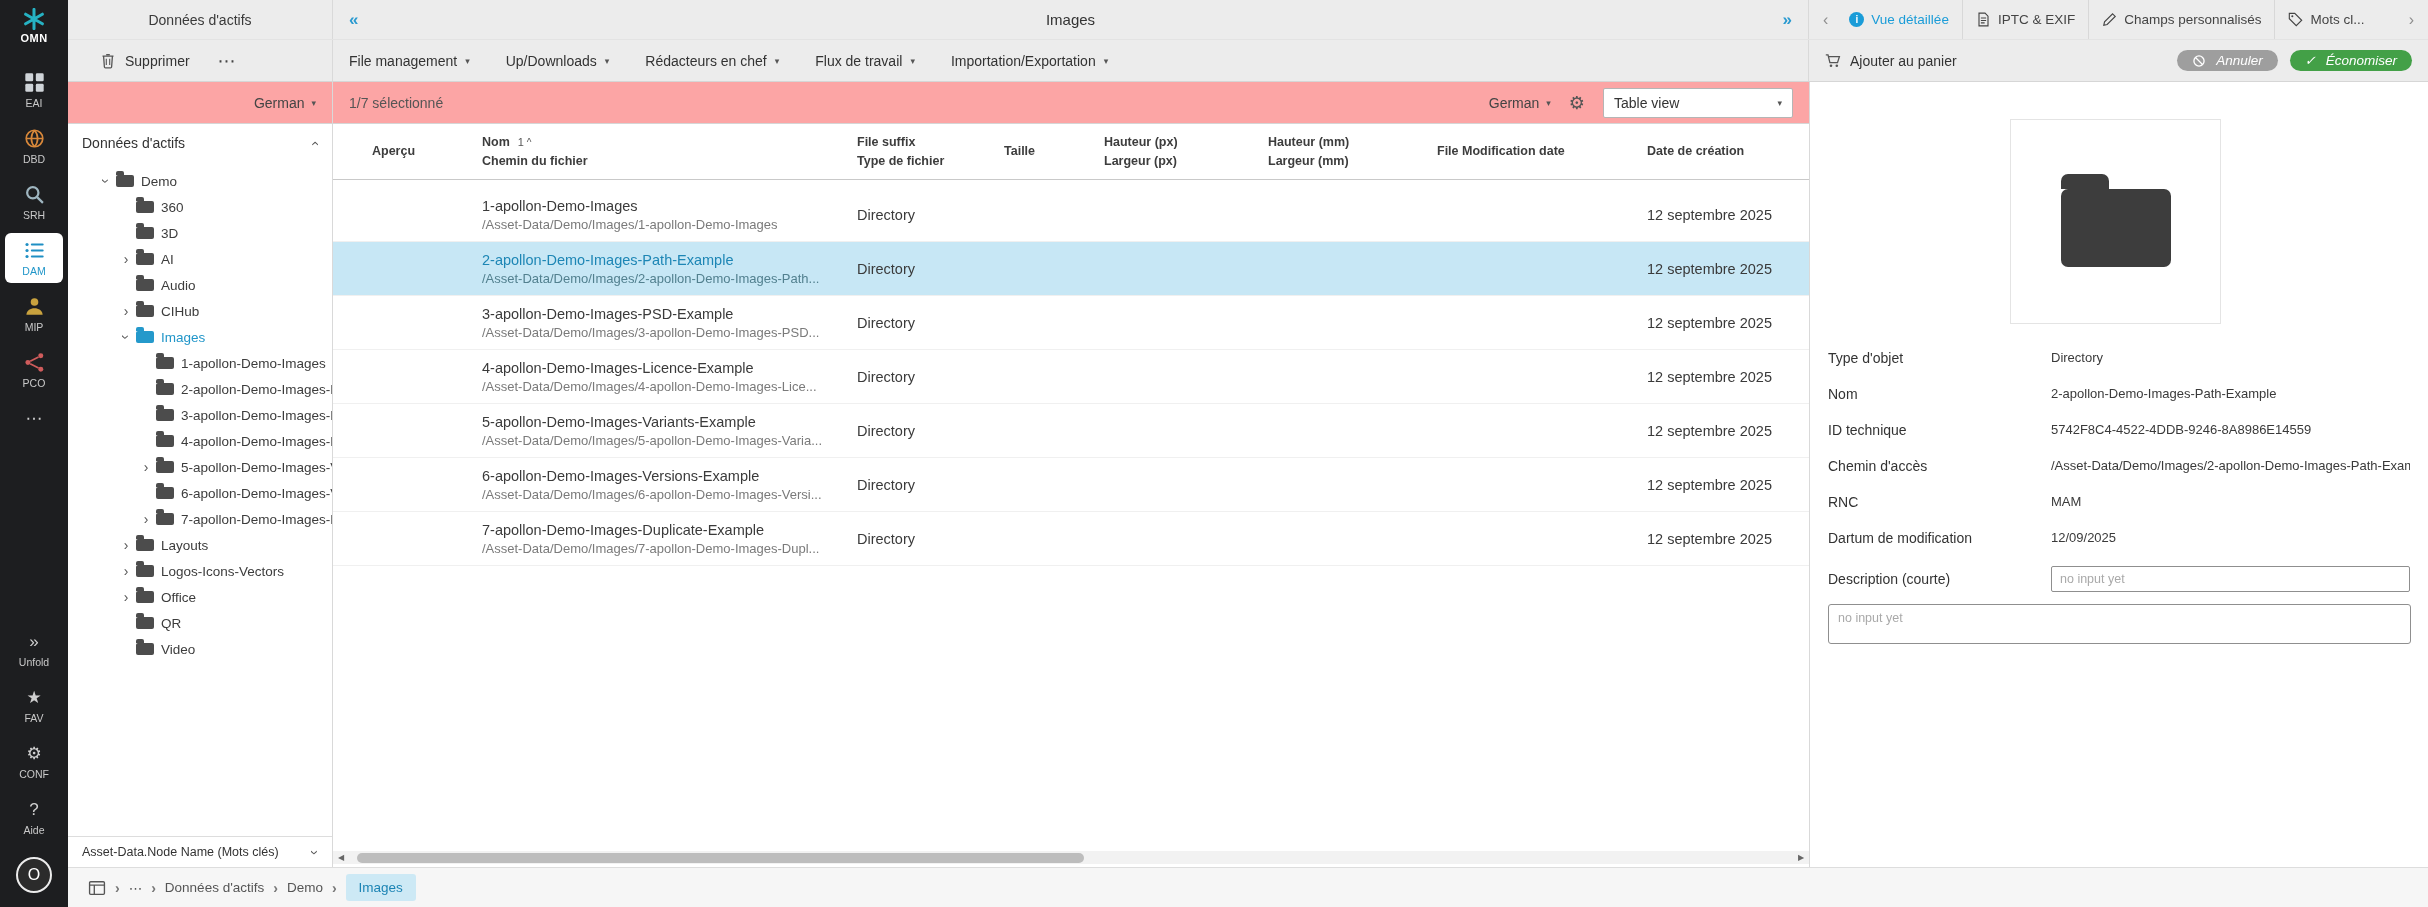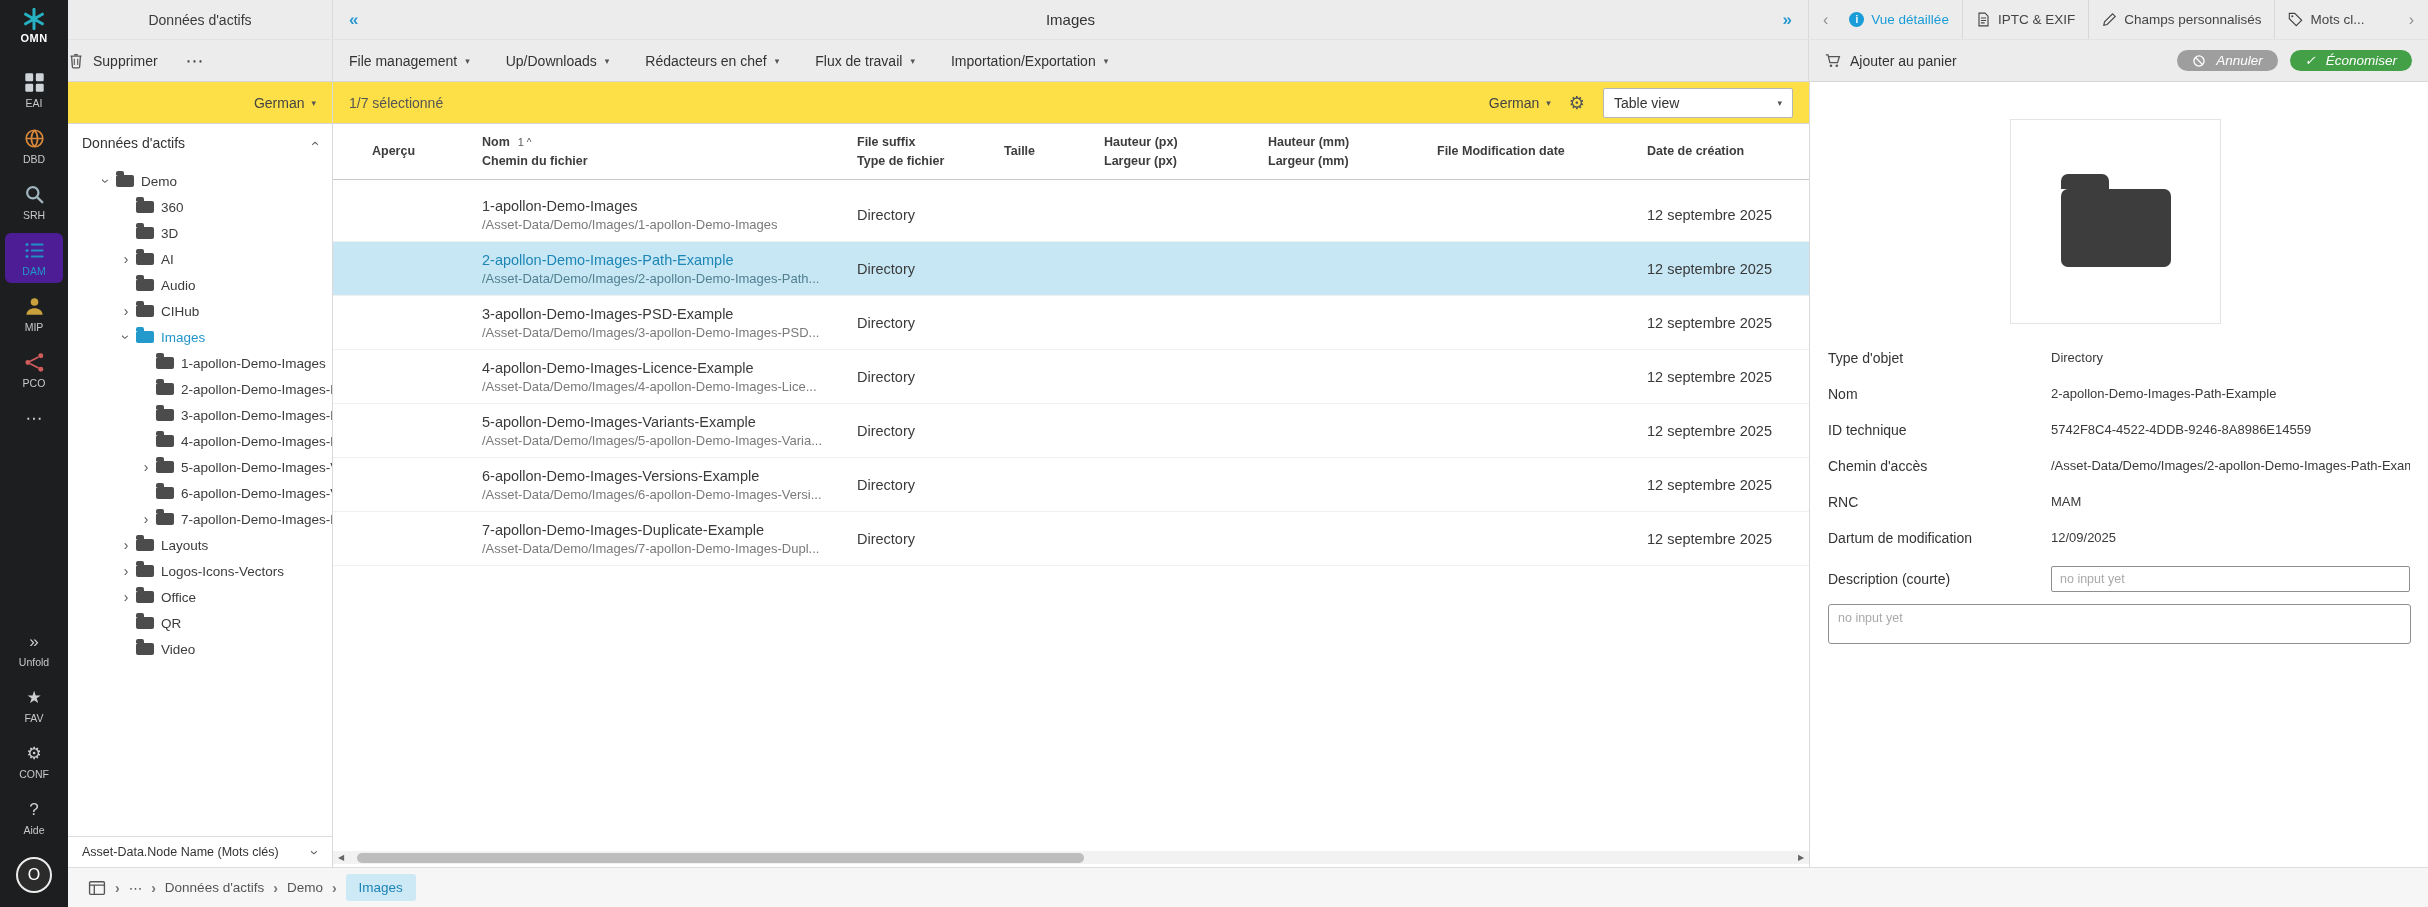--- a/index.html
+++ b/index.html
@@ -10,21 +10,21 @@
 
   
   #rail{position:absolute;left:0;top:0;bottom:0;width:68px;background:#1d1e20;display:flex;flex-direction:column;align-items:center;z-index:10;}
   .rail-logo{margin-top:8px;display:flex;flex-direction:column;align-items:center;gap:2px;cursor:pointer;}
   .logo-ic{width:22px;height:22px;color:#26b2c3;display:flex;}
   .logo-ic svg{width:100%;height:100%;}
   .logo-tx{color:#fff;font-size:11px;font-weight:bold;letter-spacing:.5px;}
   #rail-top{margin-top:18px;display:flex;flex-direction:column;align-items:center;}
   #rail-bottom{margin-top:auto;display:flex;flex-direction:column;align-items:center;}
   .rail-item{width:58px;padding:7px 0 6px;margin:3px 0;border-radius:6px;display:flex;flex-direction:column;align-items:center;gap:4px;cursor:pointer;}
-  .rail-item.active{background:#4c1d95;}
+  .rail-item.active{background:#ffffff;}
   .rail-ic{width:21px;height:21px;display:flex;align-items:center;justify-content:center;}
   .rail-ic svg{width:21px;height:21px;}
   .rail-ic .glyph{font-size:17px;}
   .rail-lb{font-size:10.5px;color:#c9c9c9;}
   .rail-item.active .rail-lb{color:#2196c9;}
   .rail-avatar{width:36px;height:36px;border:2px solid #ececec;border-radius:50%;display:flex;align-items:center;justify-content:center;color:#fff;font-size:16px;margin:12px 0 14px;cursor:pointer;background:#2b2b2b;}
 
   
   .topbar{position:absolute;left:68px;right:0;top:0;height:40px;background:#ececec;display:flex;border-bottom:1px solid #e3e3e3;}
   .tb-left{width:265px;flex:none;display:flex;align-items:center;justify-content:center;font-size:14px;color:#3a3a3a;border-right:1px solid #d9d9d9;}
@@ -36,38 +36,38 @@
   #right-tabs{display:flex;align-items:center;height:100%;flex:1;overflow:hidden;}
   .tab{display:flex;align-items:center;gap:7px;padding:0 13px;height:100%;font-size:13.5px;color:#444;cursor:pointer;white-space:nowrap;}
   .tab+.tab{border-left:1px solid #d8d8d8;}
   .tab.active{color:#1a9cd8;}
   .tab-ic{display:flex;}
   .tab-ic svg{width:15px;height:15px;}
   .info-dot{width:15px;height:15px;border-radius:50%;background:#1a9cd8;color:#fff;font-size:10px;font-weight:bold;display:flex;align-items:center;justify-content:center;}
 
   
   .toolbar{position:absolute;left:68px;right:0;top:40px;height:42px;background:#ececec;display:flex;border-bottom:1px solid #d6d6d6;}
-  .tl-left{width:265px;flex:none;display:flex;align-items:center;gap:28px;border-right:1px solid #d9d9d9;}
+  .tl-left{width:265px;flex:none;display:flex;align-items:center;padding-left:32px;gap:28px;border-right:1px solid #d9d9d9;}
   .icon-text{display:flex;align-items:center;gap:9px;font-size:14px;color:#333;cursor:pointer;}
   .icon-text .ic{display:flex;color:#555;}
   .icon-text svg{width:16px;height:16px;}
   .more-glyph{font-size:18px;color:#444;cursor:pointer;letter-spacing:1px;}
   .tl-main{flex:1;display:flex;align-items:center;padding-left:16px;gap:36px;border-right:1px solid #d9d9d9;}
   .menu-btn{display:flex;align-items:center;gap:8px;font-size:14px;color:#333;cursor:pointer;white-space:nowrap;}
   .caret{font-size:9px;color:#555;}
   .tl-right{width:619px;flex:none;display:flex;align-items:center;padding:0 16px;gap:12px;}
   .pill{display:flex;align-items:center;gap:10px;color:#fff;font-size:13.5px;border-radius:16px;padding:3px 15px;cursor:pointer;border:none;font-family:"Liberation Sans",sans-serif;font-style:italic;}
   .pill .ic{display:flex;}
   .pill svg{width:14px;height:14px;}
   .pill .glyph{font-size:13px;}
   .pill.cancel{background:#9e9e9e;}
   .pill.save{background:#43a047;}
 
   
-  .filterrow{position:absolute;left:68px;top:82px;width:1741px;height:42px;background:#fde047;display:flex;border-bottom:1px solid #d6d6d6;}
+  .filterrow{position:absolute;left:68px;top:82px;width:1741px;height:42px;background:#fca5a5;display:flex;border-bottom:1px solid #d6d6d6;}
   .fr-left{width:265px;flex:none;display:flex;align-items:center;justify-content:flex-end;padding-right:16px;border-right:1px solid #d9d9d9;}
   .fr-main{flex:1;display:flex;align-items:center;padding:0 16px;}
   .sel-count{font-size:14px;color:#555;}
   .lang{display:flex;align-items:center;gap:7px;font-size:14px;color:#444;cursor:pointer;}
   .gear-glyph{font-size:18px;color:#555;margin:0 18px;cursor:pointer;}
   .view-select{width:190px;height:30px;background:#fff;border:1px solid #b5b5b5;border-radius:2px;display:flex;align-items:center;justify-content:space-between;padding:0 10px;font-size:14px;color:#333;cursor:pointer;}
 
   
   .sidebar{position:absolute;left:68px;top:124px;width:265px;bottom:40px;background:#fff;border-right:1px solid #d9d9d9;}
   .sb-head{height:38px;display:flex;align-items:center;justify-content:space-between;padding:0 16px 0 14px;font-size:14px;color:#333;}

